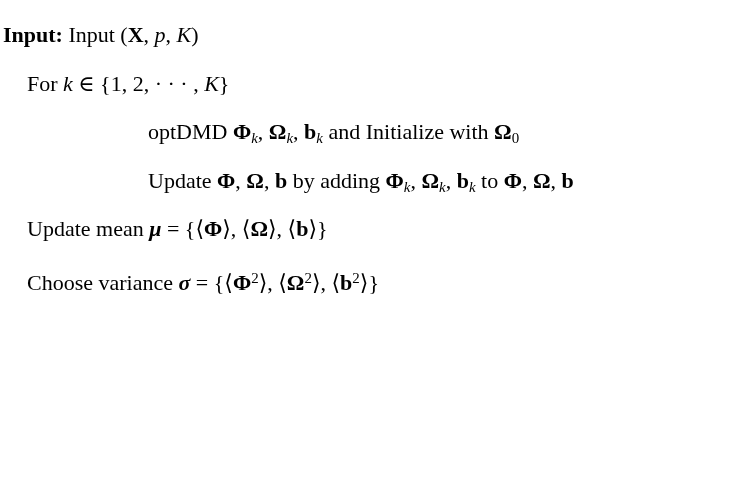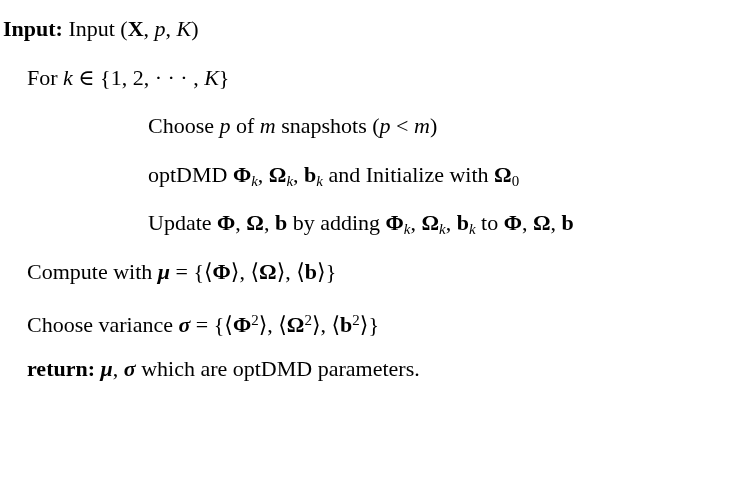--- a/index.html
+++ b/index.html
@@ -7,21 +7,21 @@
     padding: 0;
     width: 745px;
     height: 498px;
     background: #ffffff;
     overflow: hidden;
   }
   .algorithm {
     box-sizing: border-box;
     width: 745px;
     height: 498px;
-    padding-top: 5px;
+    padding-top: 11px;
     font-family: "Liberation Serif", "DejaVu Serif", serif;
     font-size: 22px;
     color: #000000;
     background: #ffffff;
   }
   .line {
     height: 48.5px;
     line-height: 48.5px;
     white-space: nowrap;
   }
@@ -36,19 +36,17 @@
   .sub  { font-size: 68%; vertical-align: -0.28em; }
   .subi { font-size: 68%; vertical-align: -0.28em; font-style: italic; }
   .sup  { font-size: 68%; vertical-align: 0.5em; }
 </style>
 </head>
 <body>
 
 <div class="algorithm">
     <div class="line indent-0"><span class="seg b">Input:</span><span class="seg"> Input (</span><span class="seg bf">X</span><span class="seg">, </span><span class="seg i">p</span><span class="seg">, </span><span class="seg i">K</span><span class="seg">)</span></div>
     <div class="line indent-1"><span class="seg">For </span><span class="seg i">k</span><span class="seg"> ∈ {1, 2, · · · , </span><span class="seg i">K</span><span class="seg">}</span></div>
-    <div class="line indent-2"><span class="seg">Choose </span><span class="seg i">p</span><span class="seg"> of </span><span class="seg i">m</span><span class="seg"> snapshots (</span><span class="seg i">p</span><span class="seg"> &lt; </span><span class="seg i">m</span><span class="seg">)</span></div>
     <div class="line indent-2"><span class="seg">optDMD </span><span class="seg bf">Φ</span><span class="seg subi">k</span><span class="seg">, </span><span class="seg bf">Ω</span><span class="seg subi">k</span><span class="seg">, </span><span class="seg bf">b</span><span class="seg subi">k</span><span class="seg"> and Initialize with </span><span class="seg bf">Ω</span><span class="seg sub">0</span></div>
     <div class="line indent-2"><span class="seg">Update </span><span class="seg bf">Φ</span><span class="seg">, </span><span class="seg bf">Ω</span><span class="seg">, </span><span class="seg bf">b</span><span class="seg"> by adding </span><span class="seg bf">Φ</span><span class="seg subi">k</span><span class="seg">, </span><span class="seg bf">Ω</span><span class="seg subi">k</span><span class="seg">, </span><span class="seg bf">b</span><span class="seg subi">k</span><span class="seg"> to </span><span class="seg bf">Φ</span><span class="seg">, </span><span class="seg bf">Ω</span><span class="seg">, </span><span class="seg bf">b</span></div>
-    <div class="line indent-1"><span class="seg">Compute with </span><span class="seg bi">μ</span><span class="seg"> = {⟨</span><span class="seg bf">Φ</span><span class="seg">⟩, ⟨</span><span class="seg bf">Ω</span><span class="seg">⟩, ⟨</span><span class="seg bf">b</span><span class="seg">⟩}</span></div>
+    <div class="line indent-1"><span class="seg">Update mean </span><span class="seg bi">μ</span><span class="seg"> = {⟨</span><span class="seg bf">Φ</span><span class="seg">⟩, ⟨</span><span class="seg bf">Ω</span><span class="seg">⟩, ⟨</span><span class="seg bf">b</span><span class="seg">⟩}</span></div>
     <div class="line indent-1"><span class="seg">Choose variance </span><span class="seg bi">σ</span><span class="seg"> = {⟨</span><span class="seg bf">Φ</span><span class="seg sup">2</span><span class="seg">⟩, ⟨</span><span class="seg bf">Ω</span><span class="seg sup">2</span><span class="seg">⟩, ⟨</span><span class="seg bf">b</span><span class="seg sup">2</span><span class="seg">⟩}</span></div>
-    <div class="line indent-1"><span class="seg b">return:</span><span class="seg"> </span><span class="seg bi">μ</span><span class="seg">, </span><span class="seg bi">σ</span><span class="seg"> which are optDMD parameters.</span></div>
   </div>
 
 </body></html>

